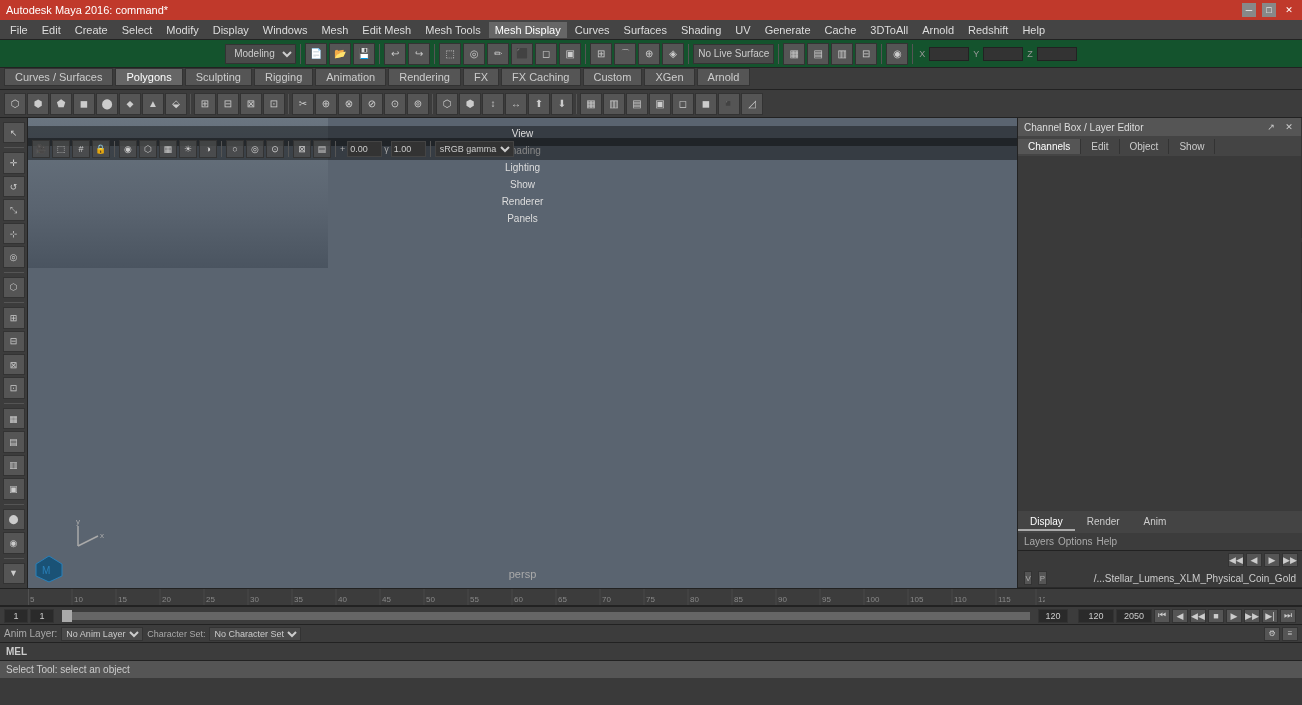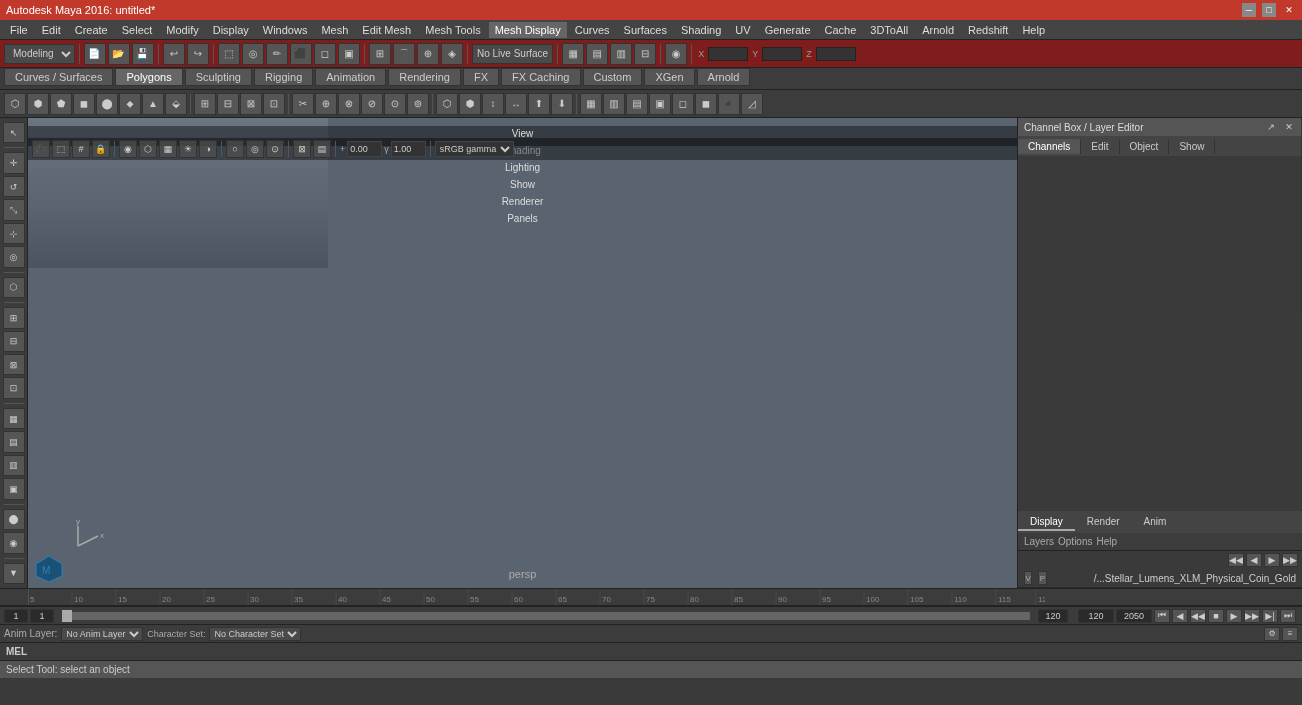--- a/index.html
+++ b/index.html
@@ -49,27 +49,28 @@
     .menu-item {
       padding: 2px 6px;
       font-size: 11px;
       color: #ddd;
       cursor: pointer;
       white-space: nowrap;
     }
 
     
     #toolbar1 {
-      background: #7f1d1d;
+      background: #14532d;
       height: 28px;
       display: flex;
       align-items: center;
       padding: 0 4px;
       gap: 2px;
       border-bottom: 1px solid #222;
+      justify-content: center;
     }
     .tb-btn {
       width: 22px; height: 22px;
       background: #555;
       border: 1px solid #333;
       color: #ccc;
       font-size: 10px;
       cursor: pointer;
       display: flex; align-items: center; justify-content: center;
     }
@@ -386,21 +387,21 @@
       padding: 6px 2px;
       background: #4a4a4a;
       border-left: 1px solid #333;
       cursor: pointer;
     }
   </style>
 </head>
 <body>
 
 <div id="title-bar">
-  <span>Autodesk Maya 2016: untitled*</span>
+  <span>Autodesk Maya 2016: command*</span>
   <div id="title-bar-controls">
     <button class="title-btn">─</button>
     <button class="title-btn">□</button>
     <button class="title-btn" style="background:#c0392b">✕</button>
   </div>
 </div>
 
 <div id="menu-bar">
   <span class="menu-item">File</span>
   <span class="menu-item">Edit</span>

